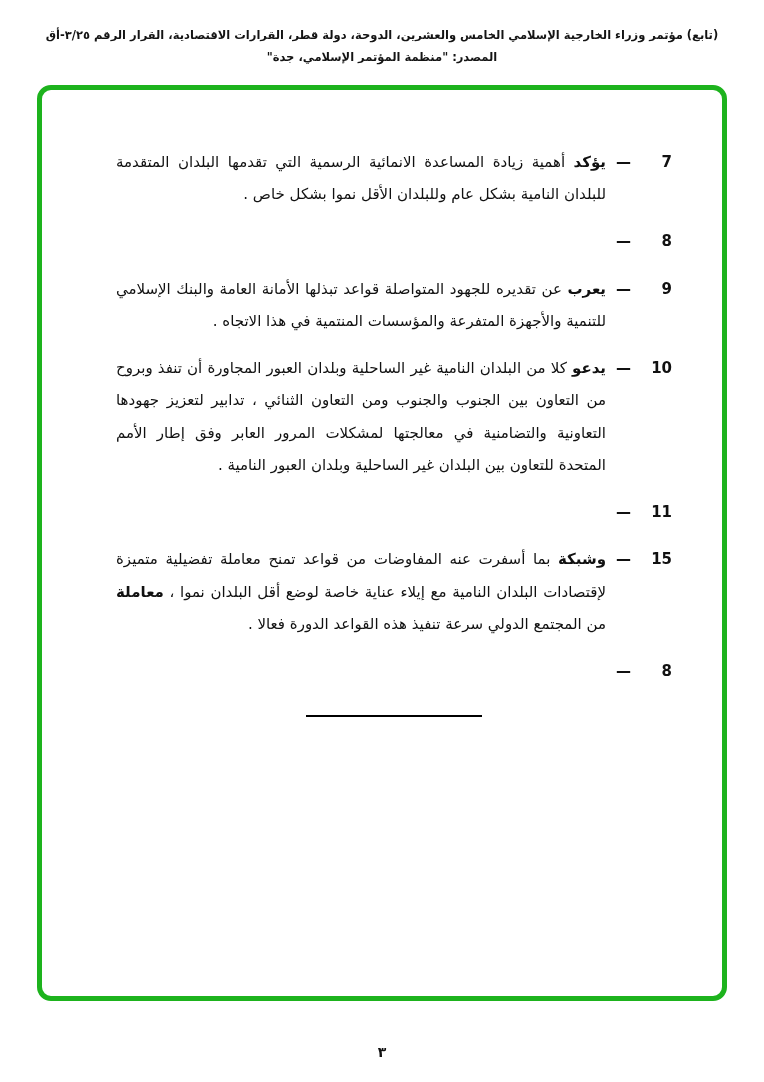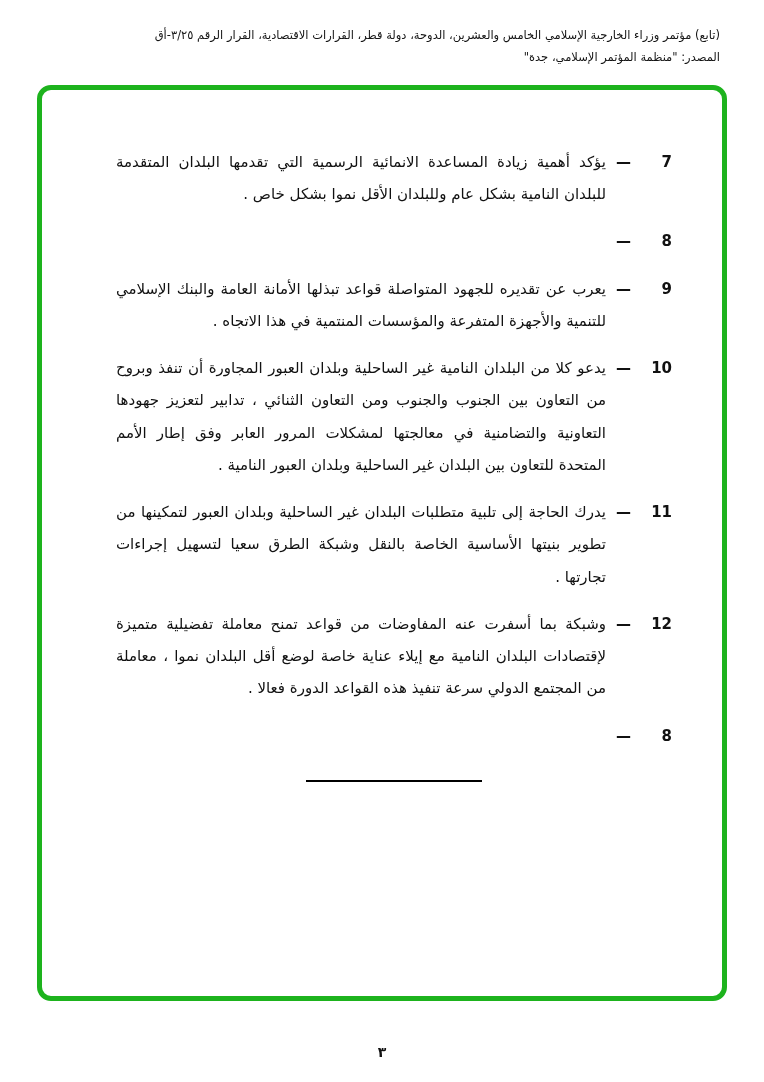--- a/index.html
+++ b/index.html
@@ -10,23 +10,23 @@
     background: #ffffff;
     font-family: "DejaVu Sans", sans-serif;
     color: #111;
     position: relative;
     overflow: hidden;
   }
 
   
   .doc-header {
     direction: rtl;
-    text-align: right;
+    text-align: center;
     padding: 24px 44px 0 44px;
-    font-weight: normal;
+    font-weight: bold;
     font-size: 11.5px;
     line-height: 1.95;
     color: #141414;
   }
 
   
   .frame {
     width: 690px;
     height: 916px;
     margin: 16px auto 0 auto;
@@ -49,21 +49,21 @@
   .num {
     flex: 0 0 56px;
     direction: ltr;
     display: flex;
     justify-content: space-between;
     align-items: flex-start;
     font-weight: bold;
   }
 
   .body-text { flex: 1; }
-  .kw { font-weight: normal; }
+  .kw { font-weight: bold; }
 
   .end-divider {
     width: 176px;
     border: 0;
     border-top: 2px solid #000;
     margin: 28px auto 0 auto;
   }
 
   .page-num {
     position: absolute;
@@ -129,32 +129,26 @@
       <span class="kw"></span>
       <span></span>
     </div>
   </div>
 
   <div class="item">
     <div class="num">
       <span>—</span>
       <span>11</span>
     </div>
-    <div class="body-text">
-      <span class="kw">يدرك</span>
-      <span>الحاجة إلى تلبية متطلبات البلدان غير الساحلية وبلدان العبور لتمكينها من تطوير بنيتها الأساسية الخاصة بالنقل وشبكة الطرق سعيا لتسهيل إجراءات تجارتها .</span>
-      <span class="kw"></span>
-      <span></span>
-    </div>
   </div>
 
   <div class="item">
     <div class="num">
       <span>—</span>
-      <span>12</span>
+      <span>15</span>
     </div>
     <div class="body-text">
       <span class="kw">وشبكة</span>
       <span>بما أسفرت عنه المفاوضات من قواعد تمنح معاملة تفضيلية متميزة لإقتصادات البلدان النامية مع إيلاء عناية خاصة لوضع أقل البلدان نموا ،</span>
       <span class="kw">معاملة</span>
       <span>من المجتمع الدولي سرعة تنفيذ هذه القواعد الدورة فعالا .</span>
     </div>
   </div>
 
   <div class="item">

